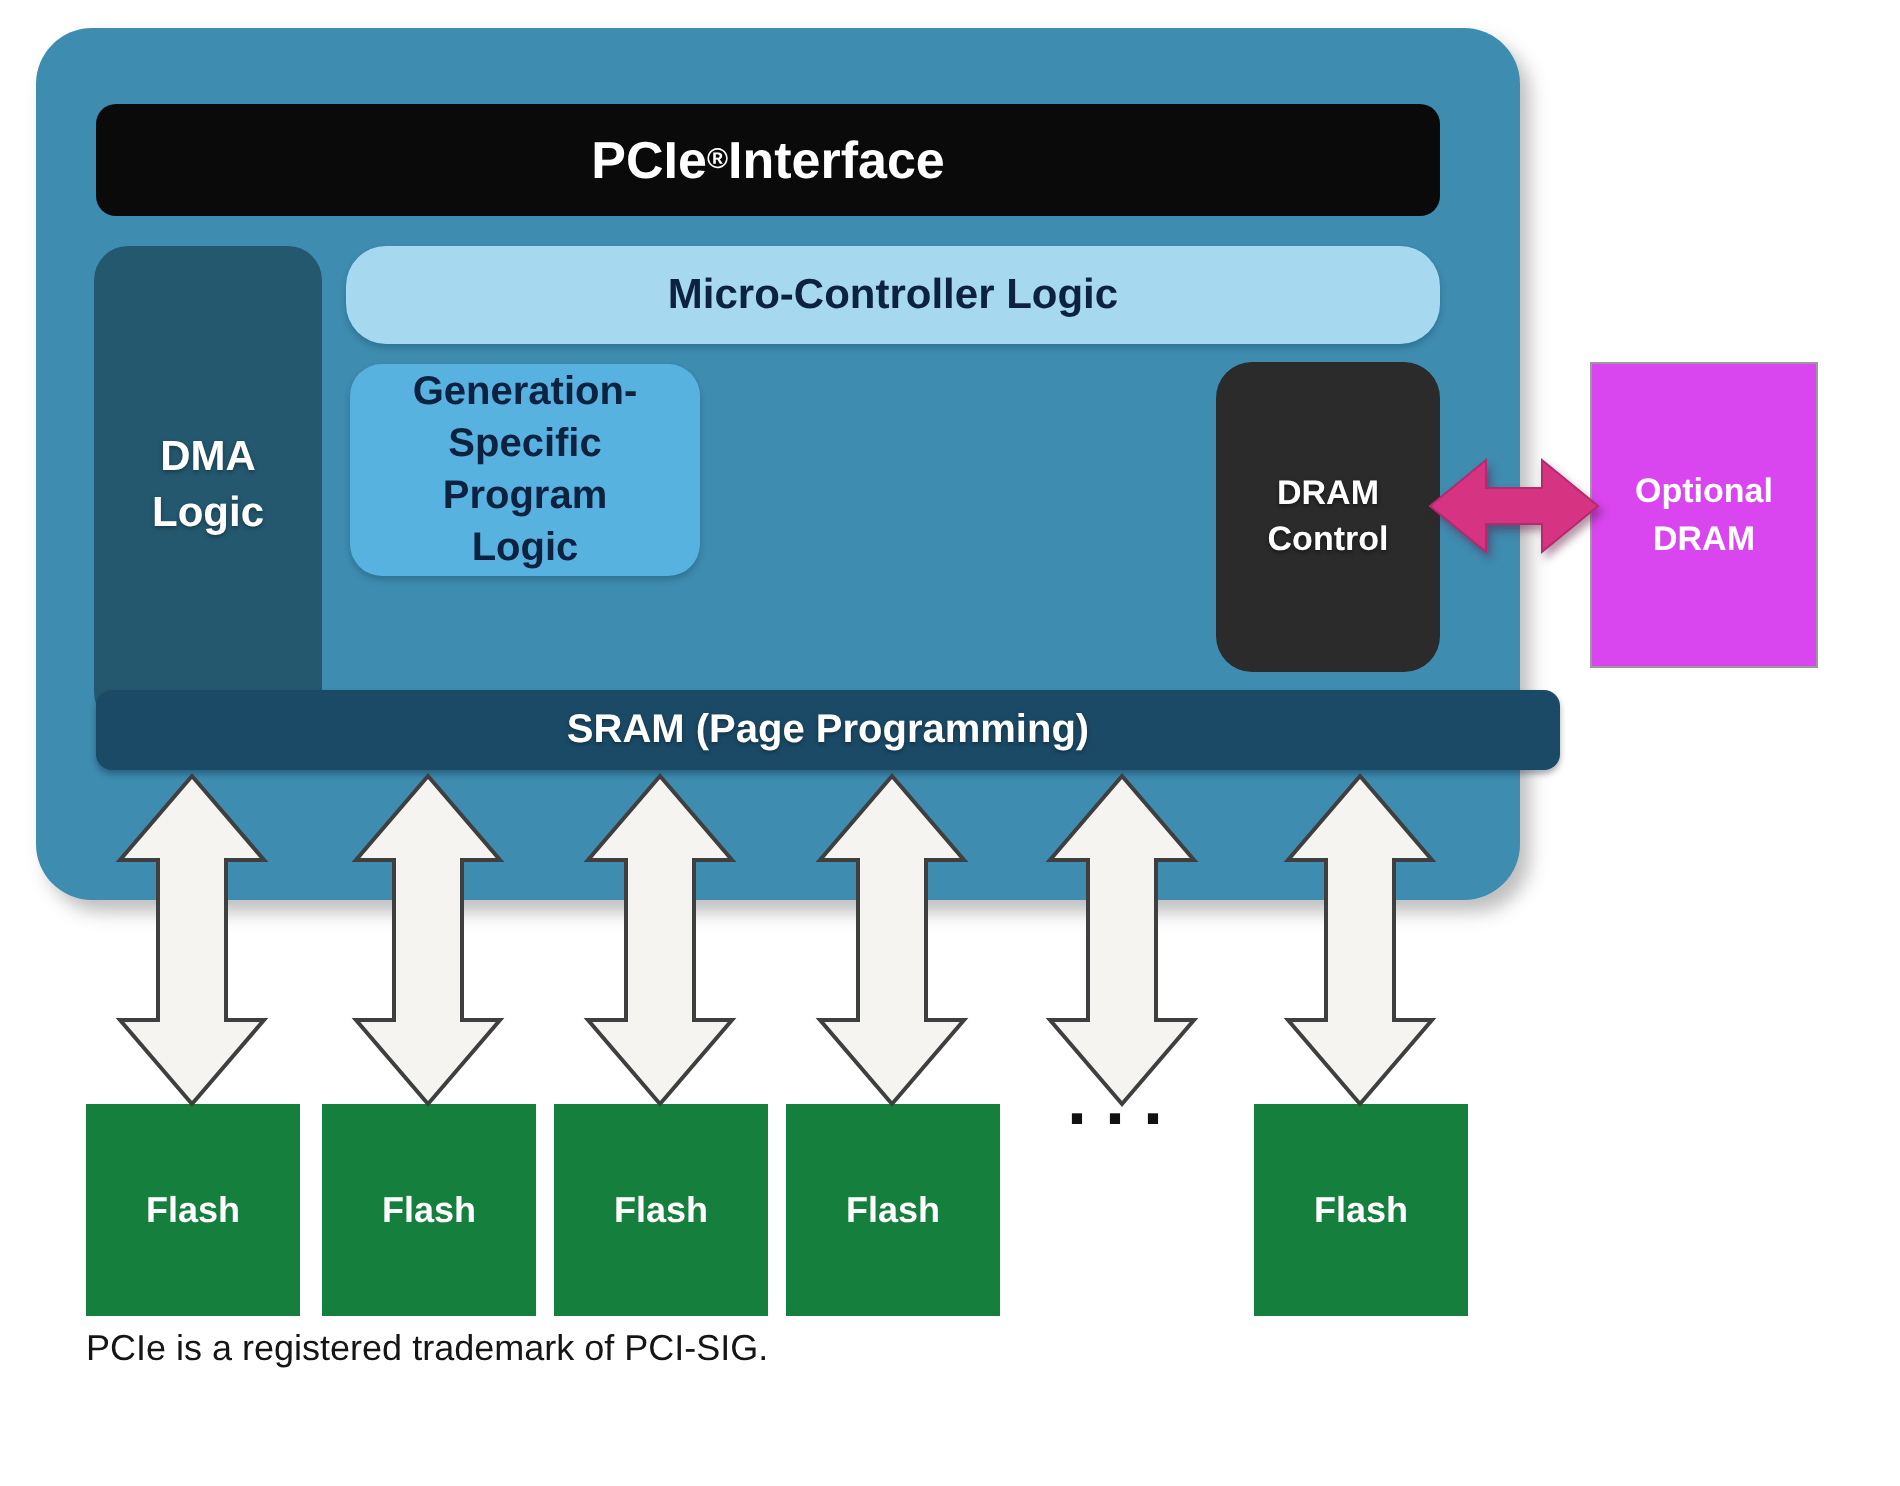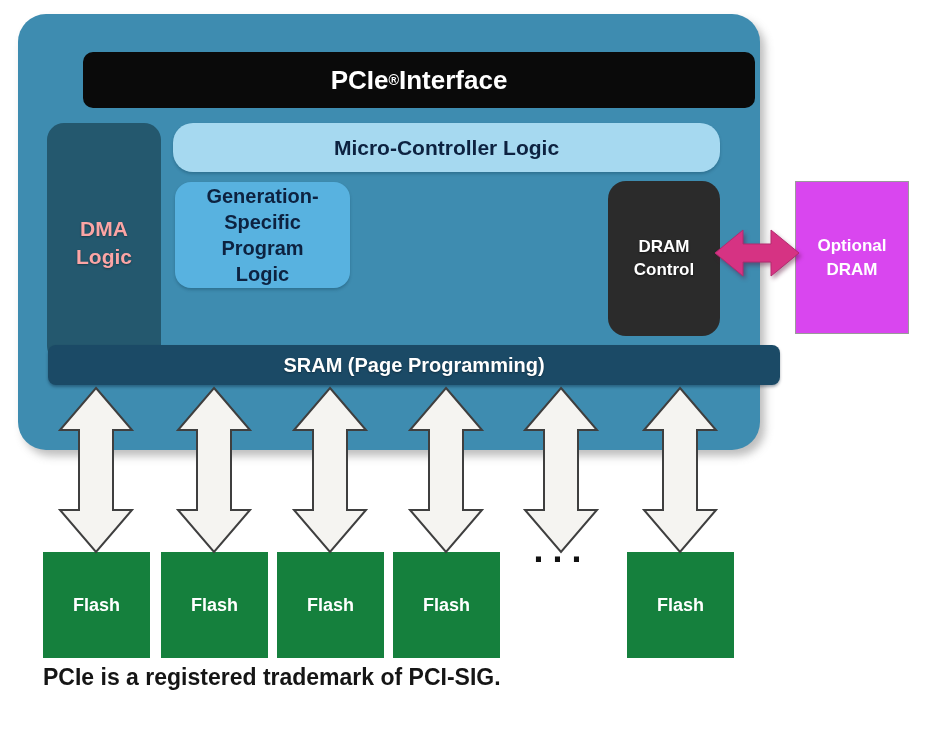--- a/index.html
+++ b/index.html
@@ -22,21 +22,21 @@
     box-shadow: 5px 6px 9px rgba(110,110,110,0.45);
   }
   .pcie-bar {
     position: absolute;
     left: 30px; top: 38px;
     width: 672px; height: 56px;
     background: #0a0a0a;
     border-radius: 10px;
     display: flex; align-items: center; justify-content: center;
     color: #ffffff;
-    font-size: 26px; font-weight: bold; margin-left: 35px;
+    font-size: 26px; font-weight: bold;
   }
   .pcie-bar sup { font-size: 0.55em; line-height: 0; }
   .micro-bar {
     position: absolute;
     left: 155px; top: 109px;
     width: 547px; height: 49px;
     background: #a6d9f0;
     border-radius: 20px;
     display: flex; align-items: center; justify-content: center;
     color: #0d2240;
@@ -46,21 +46,21 @@
   .block {
     position: absolute;
     display: flex; align-items: center; justify-content: center;
     text-align: center;
     font-weight: bold;
     border-radius: 16px;
   }
   .multiline { white-space: pre-line; }
   .dma-block {
     left: 29px; top: 109px; width: 114px; height: 240px;
-    background: #24586e; color: #fca5a5; font-size: 21px;
+    background: #24586e; color: #ffffff; font-size: 21px;
     border-radius: 17px;
     text-shadow: 0 1px 2px rgba(0,0,0,0.35);
     line-height: 1.35;
   }
   .gen-block {
     left: 157px; top: 168px; width: 175px; height: 106px;
     background: #58b2e0; color: #0d2240; font-size: 20px;
     line-height: 1.3;
     box-shadow: 0 2px 3px rgba(0,40,60,0.25);
   }
@@ -129,21 +129,21 @@
     width: 74px; height: 40px;
     text-align: center;
     font-size: 36px; font-weight: 900;
     letter-spacing: 9px;
     line-height: 36px;
     color: #111111;
   }
   .footnote {
     position: absolute;
     left: 43px; top: 664px;
-    font-size: 23px; font-weight: bold;
+    font-size: 18px; font-weight: normal;
     color: #151515;
   }
 </style>
 </head>
 <body>
 
 <div class="stage">
 
   <div class="container">
 

